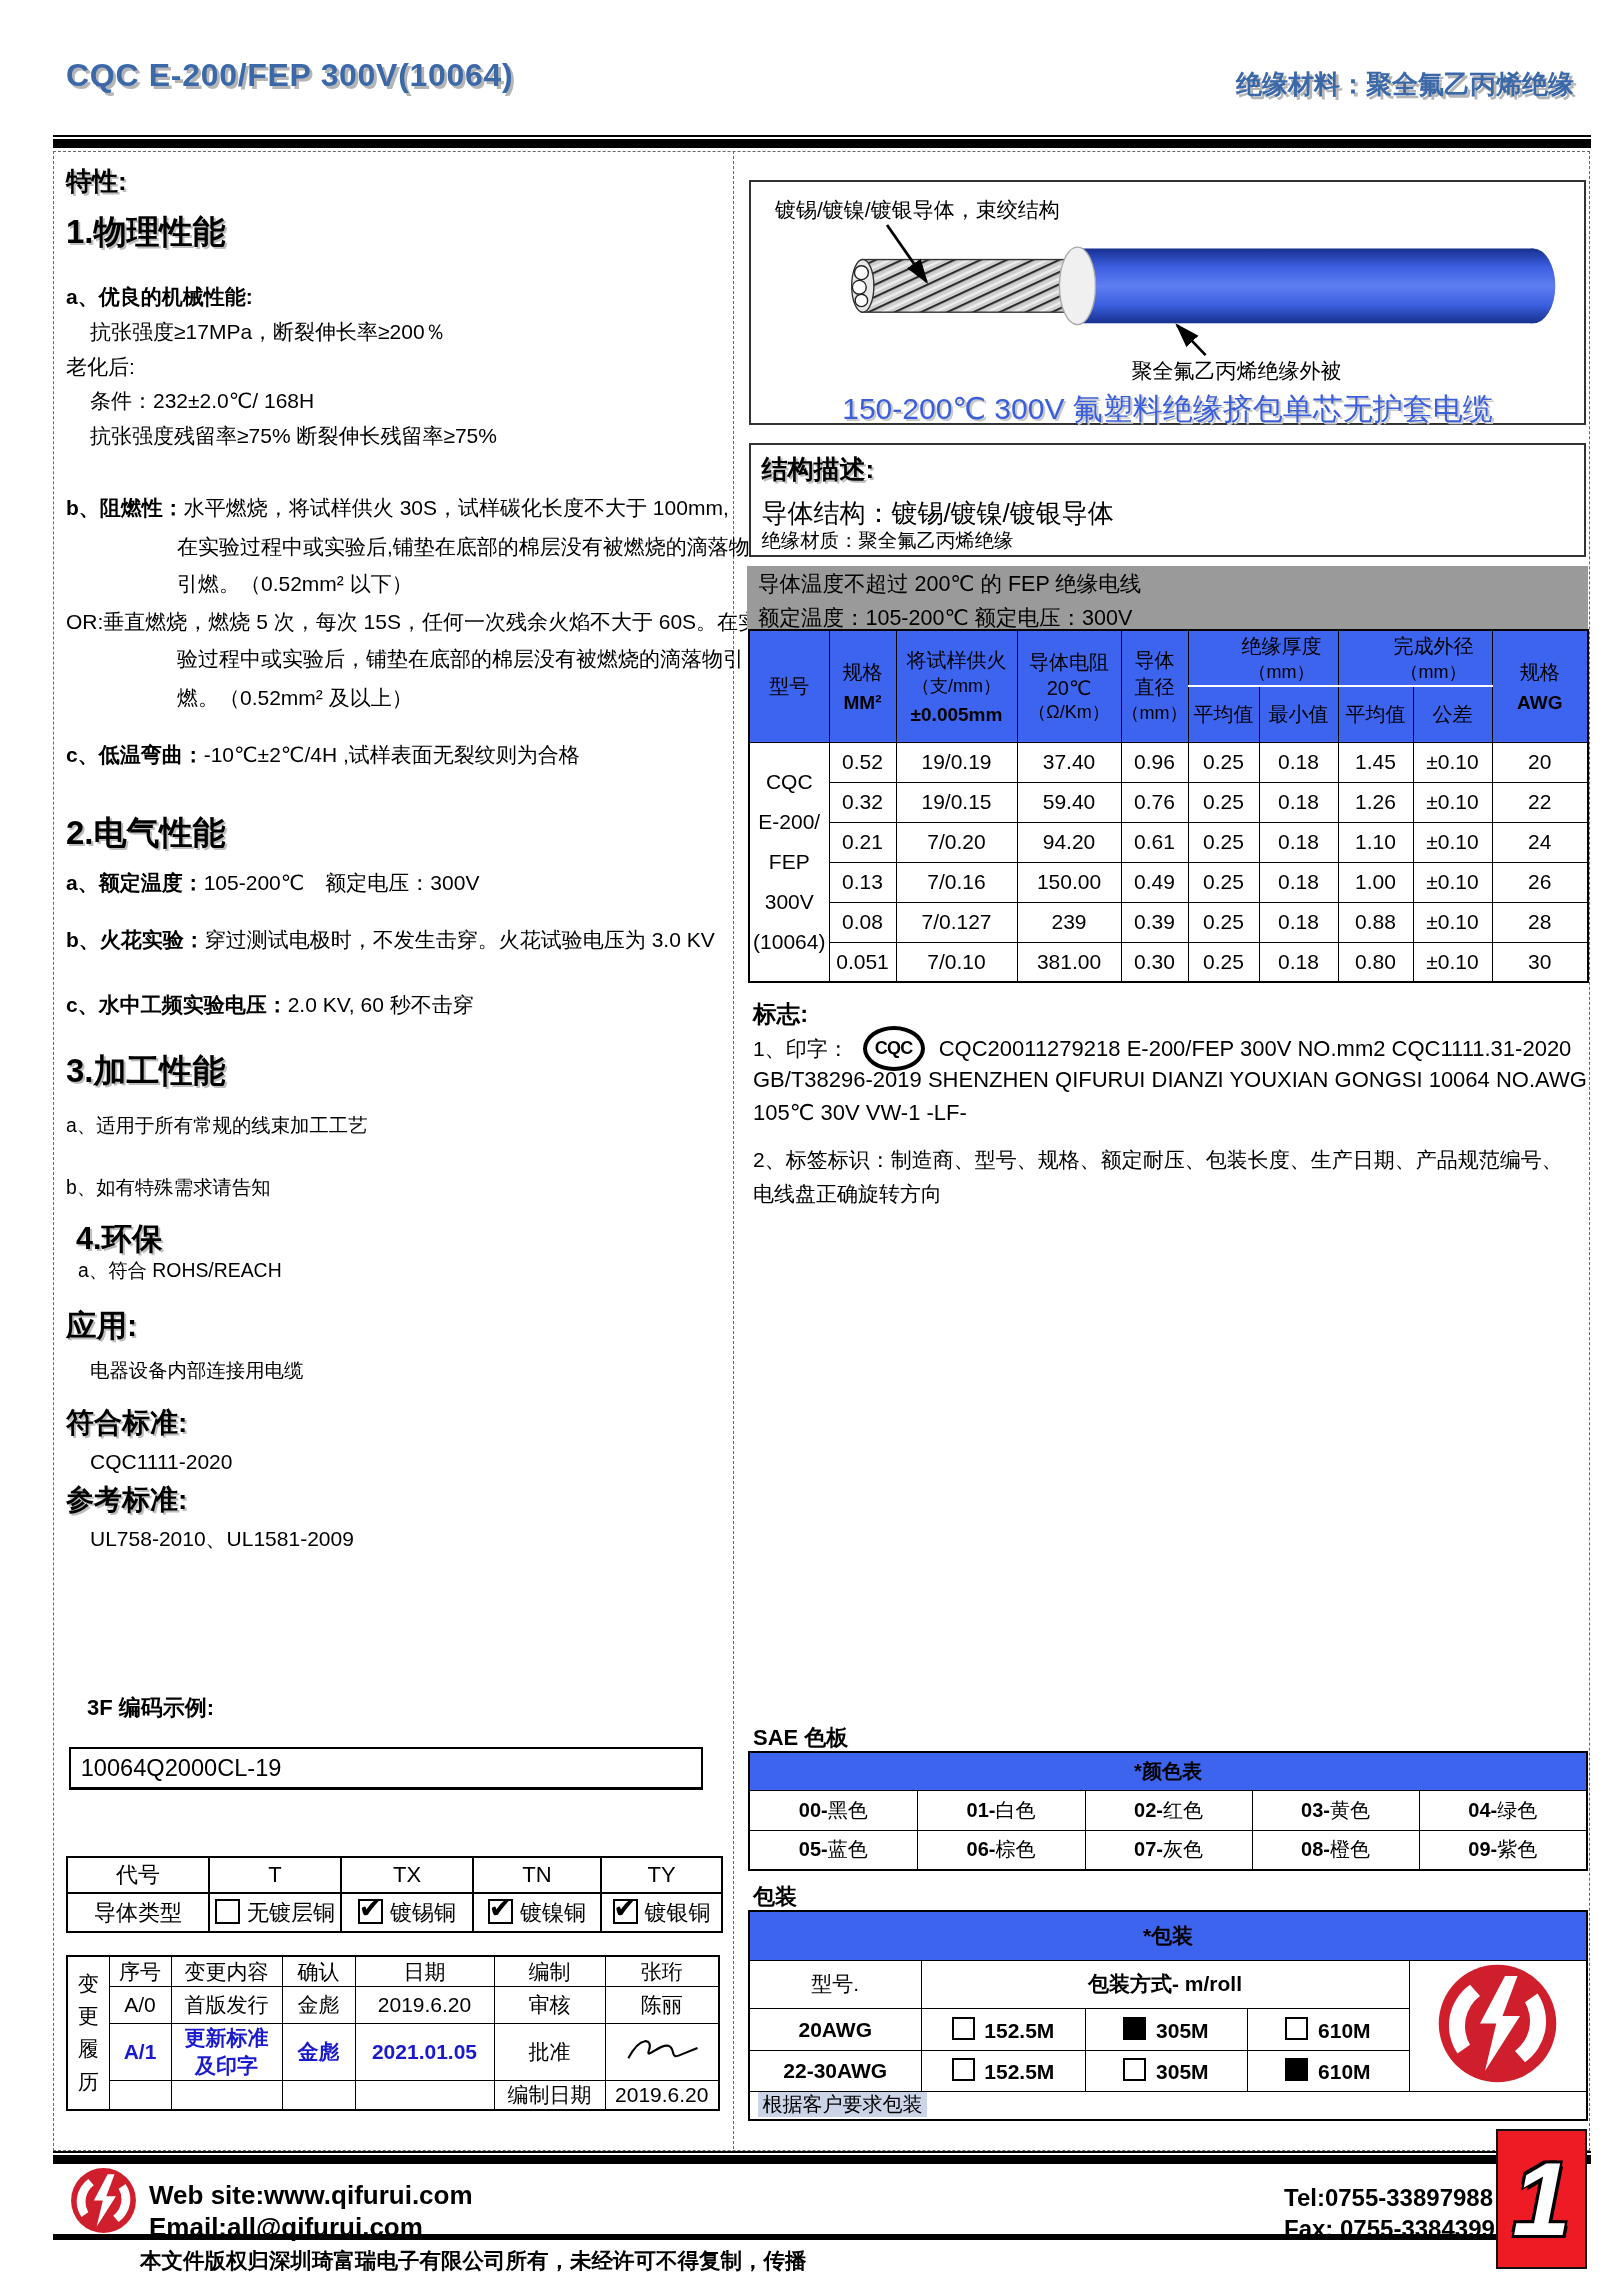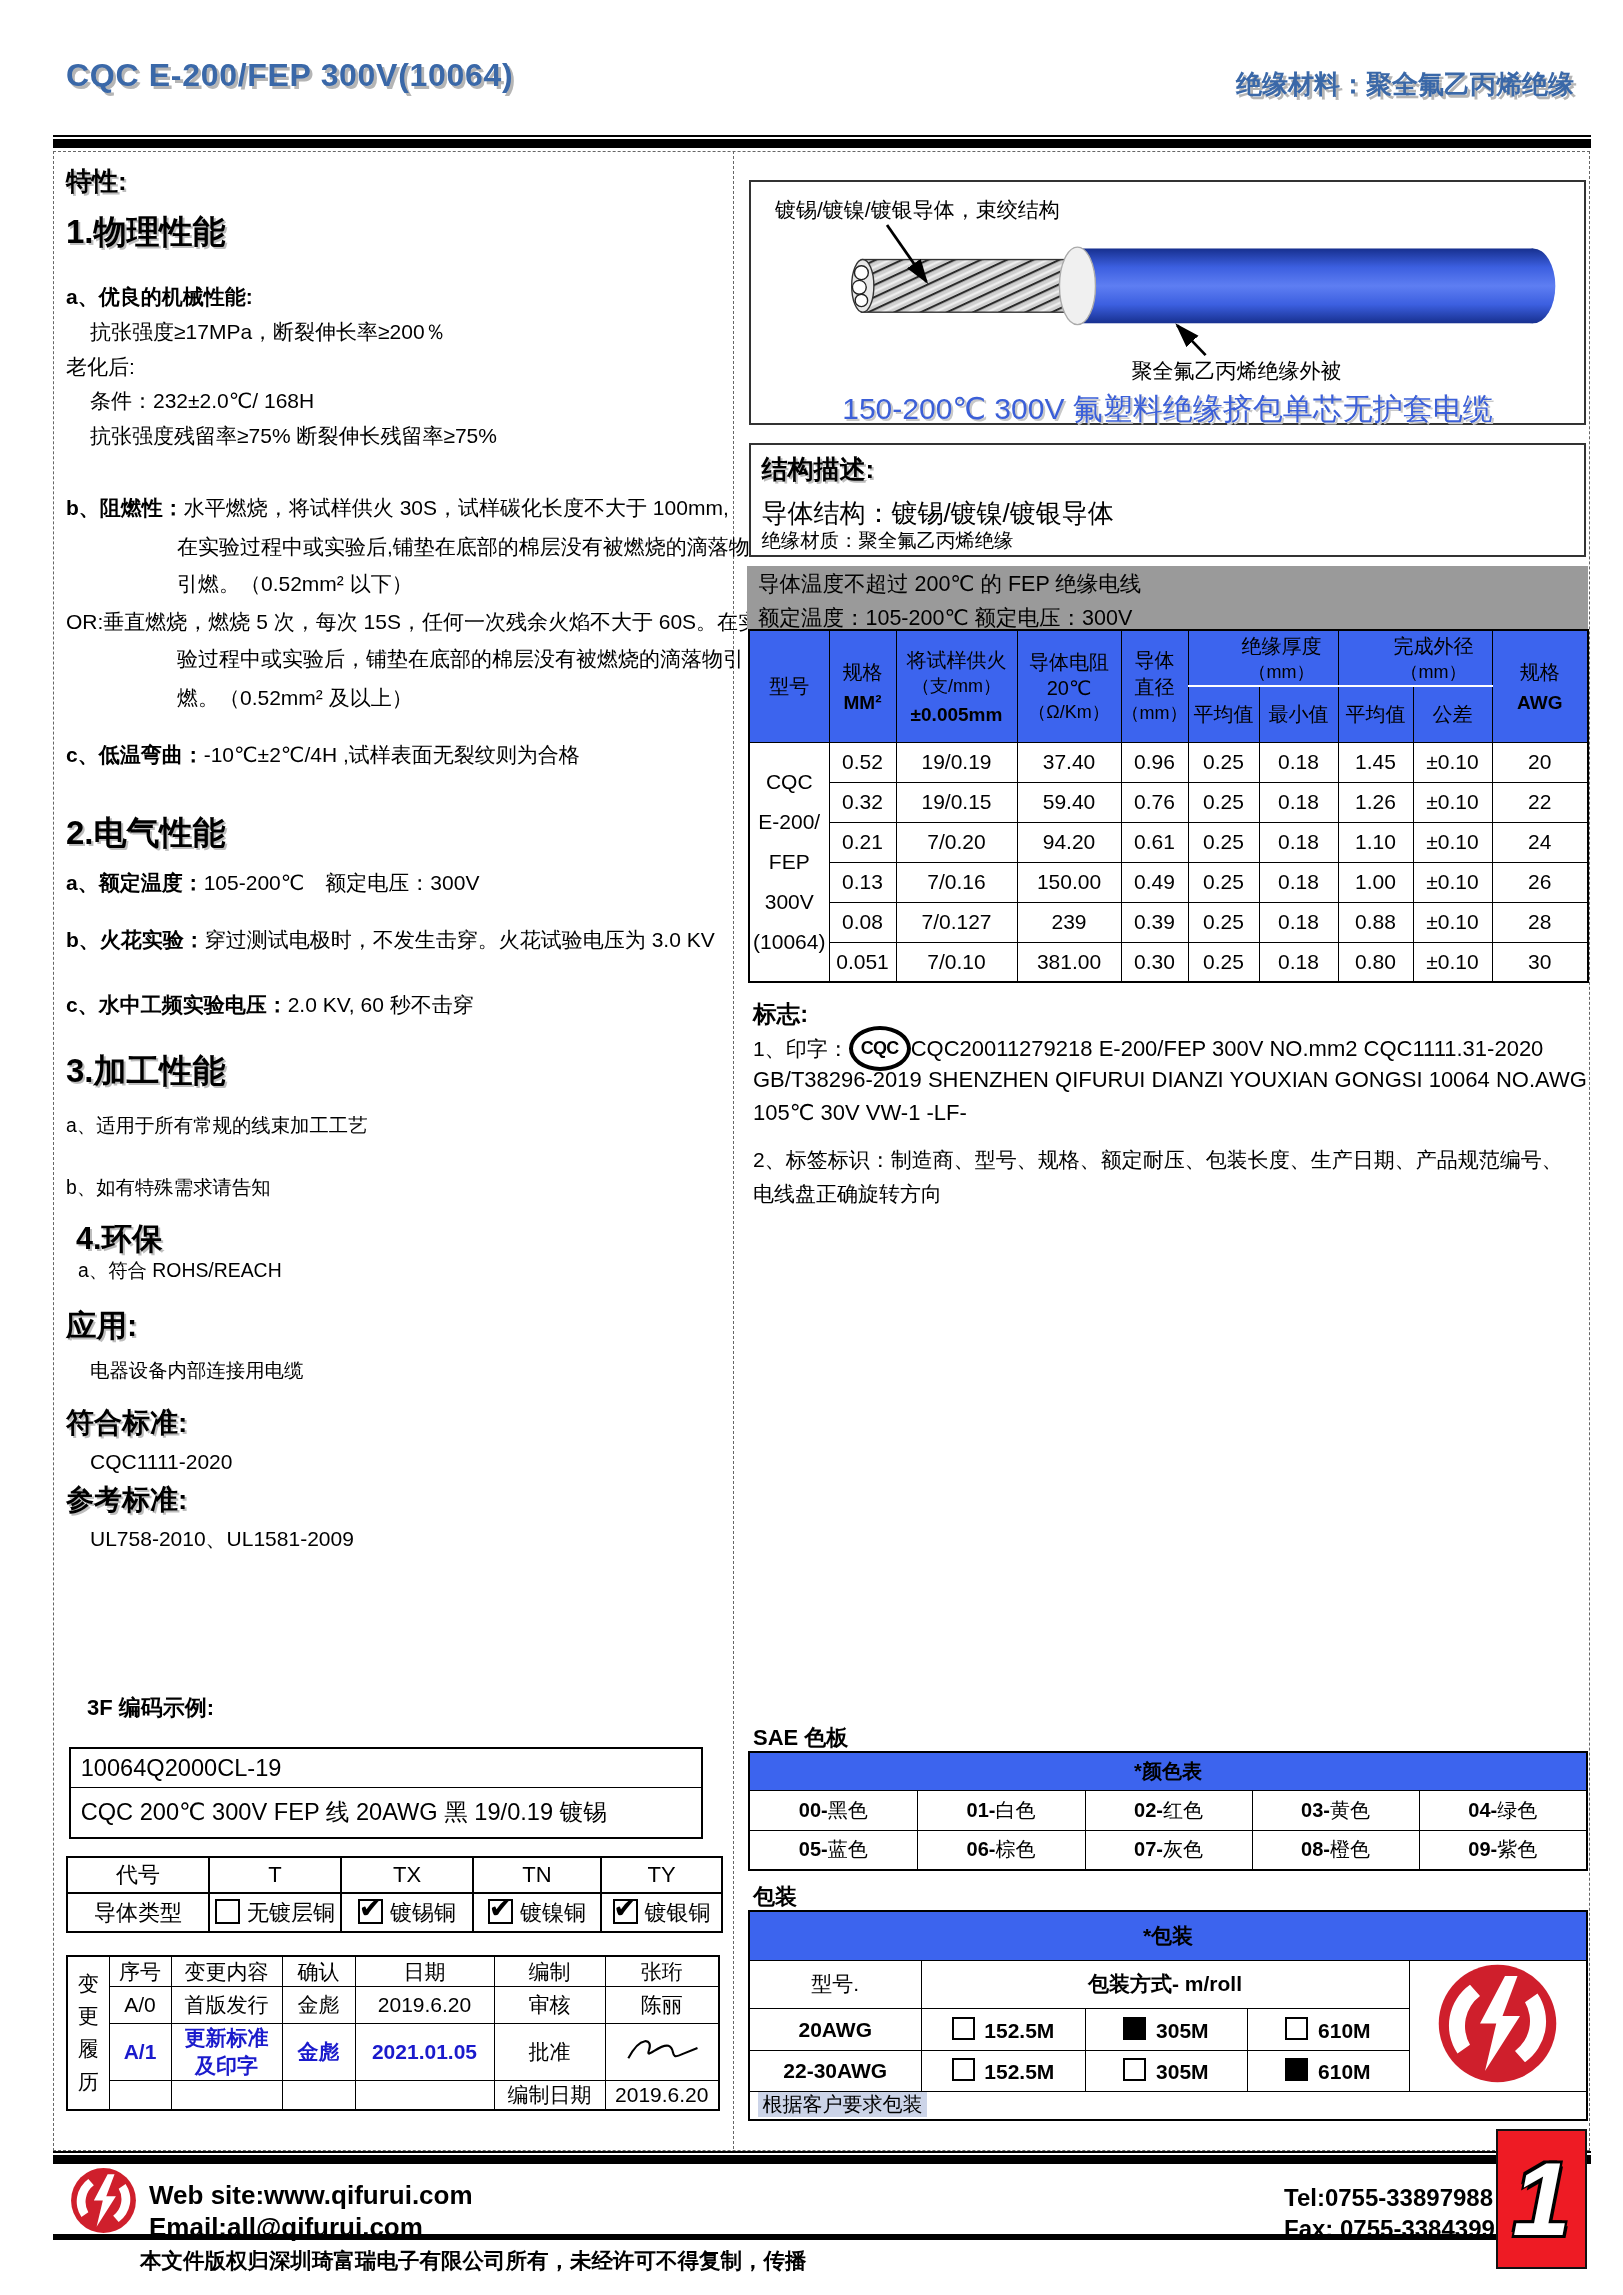--- a/index.html
+++ b/index.html
@@ -129,21 +129,20 @@
   <div class="ln" style="left:90px;top:1357px;font-size:19.4px">电器设备内部连接用电缆</div>
 
   <div class="abs h-med" style="left:66px;top:1404px">符合标准:</div>
   <div class="ln" style="left:90px;top:1450px">CQC1111-2020</div>
   <div class="abs h-med" style="left:66px;top:1481px">参考标准:</div>
   <div class="ln" style="left:90px;top:1525px">UL758-2010、UL1581-2009</div>
 
   <div class="ln lb" style="left:87px;top:1693px;font-size:22px">3F 编码示例:</div>
   <div class="abs code-box" style="left:69px;top:1747px;width:630px">
     <div class="code-r1">10064Q2000CL-19</div>
-    <div class="code-r2">CQC 200℃  300V FEP 线  20AWG  黑  19/0.19 镀锡</div>
   </div>
 
   <table class="ct abs" style="left:66px;top:1856px;width:656px">
     <colgroup>
         <col style="width:142px">
         <col style="width:132px">
         <col style="width:132px">
         <col style="width:128px">
         <col style="width:121px">
       </colgroup>
@@ -386,21 +385,21 @@
           <td>0.25</td>
           <td>0.18</td>
           <td>0.80</td>
           <td>±0.10</td>
           <td>30</td>
         </tr>
   </tbody>
     </table>
 
   <div class="abs lb" style="left:753px;top:998px;font-size:23.6px">标志:</div>
-  <div class="abs" style="left:753px;top:1026px;display:flex;align-items:center;white-space:nowrap">
+  <div class="abs" style="left:753px;top:1026px;display:flex;align-items:center;gap:14px;white-space:nowrap">
     <span style="font-size:21px">1、印字：</span>
     <span class="cqc-oval">CQC</span>
     <span style="font-size:22px">CQC20011279218  E-200/FEP  300V  NO.mm2  CQC1111.31-2020</span>
   </div>
   <div class="abs nw" style="left:753px;top:1067px;font-size:22px">GB/T38296-2019 SHENZHEN QIFURUI DIANZI YOUXIAN GONGSI      10064 NO.AWG</div>
   <div class="abs nw" style="left:753px;top:1100px;font-size:22px">105℃  30V VW-1 -LF-</div>
   <div class="abs nw" style="left:753px;top:1146px;font-size:21px">2、标签标识：制造商、型号、规格、额定耐压、包装长度、生产日期、产品规范编号、</div>
   <div class="abs nw" style="left:753px;top:1180px;font-size:21px">电线盘正确旋转方向</div>
 
   <div class="abs lb" style="left:753px;top:1723px;font-size:22px">SAE 色板</div>

